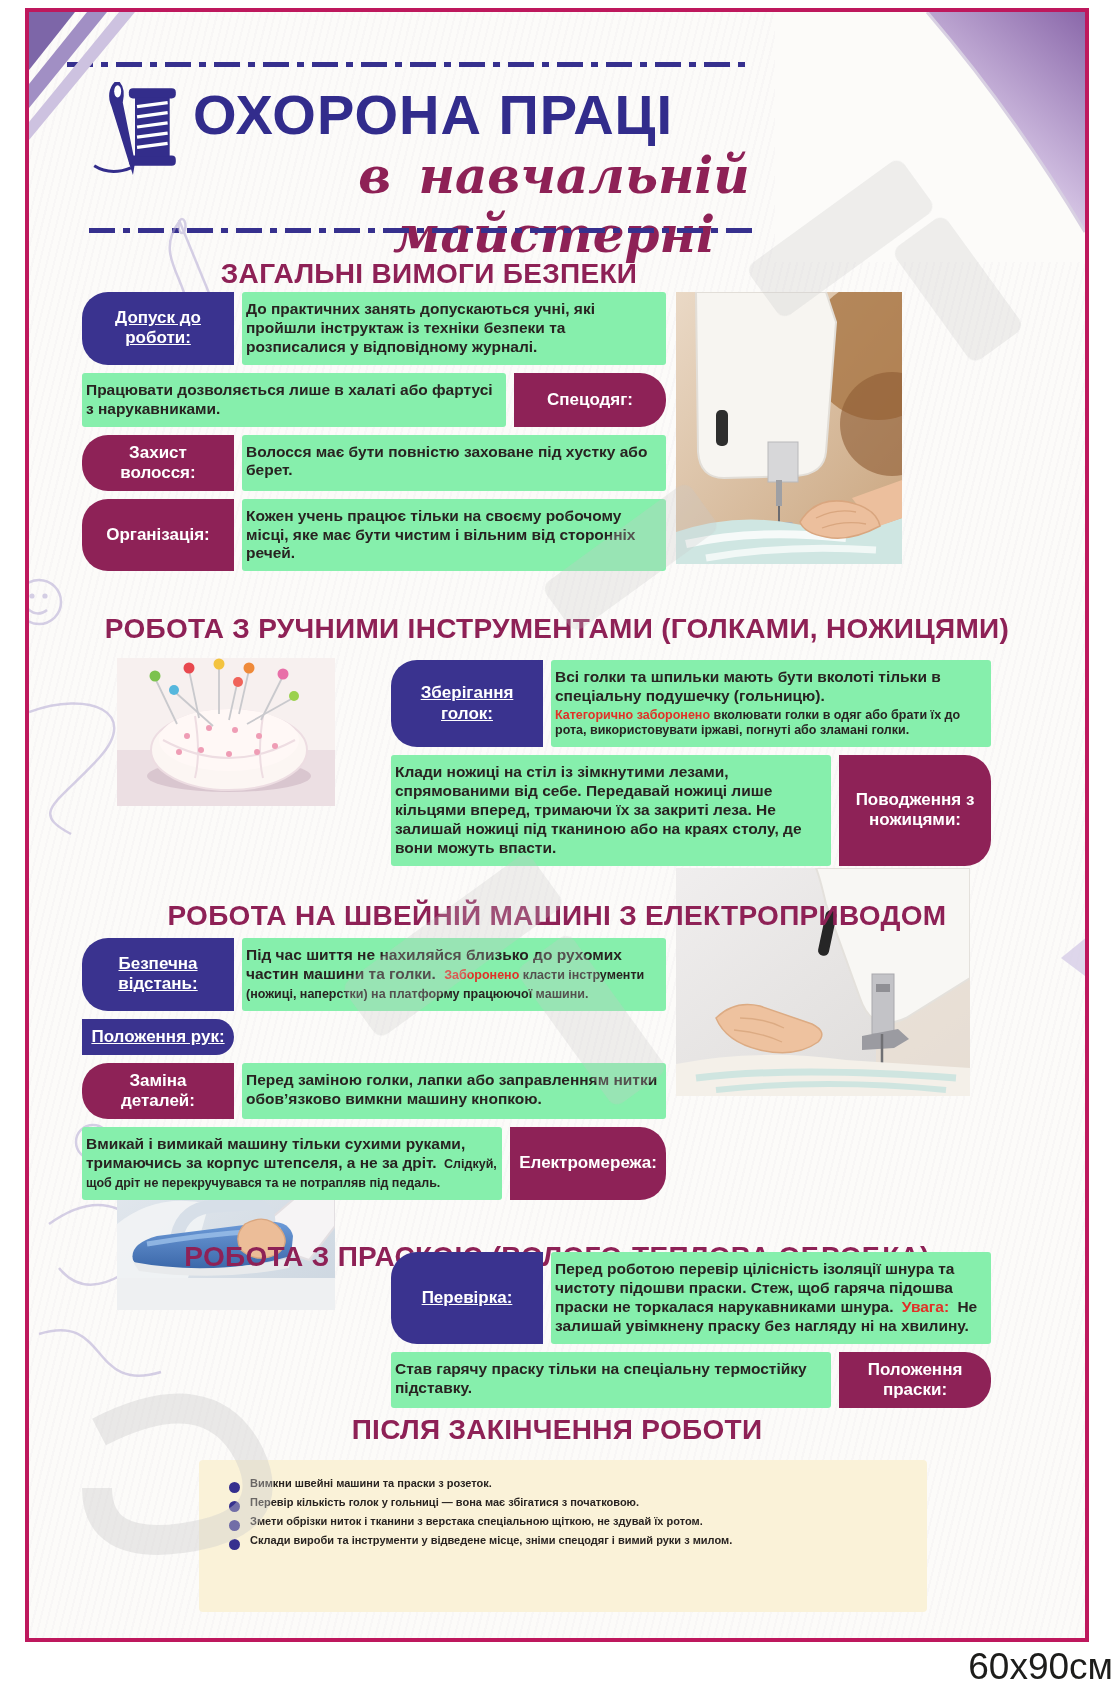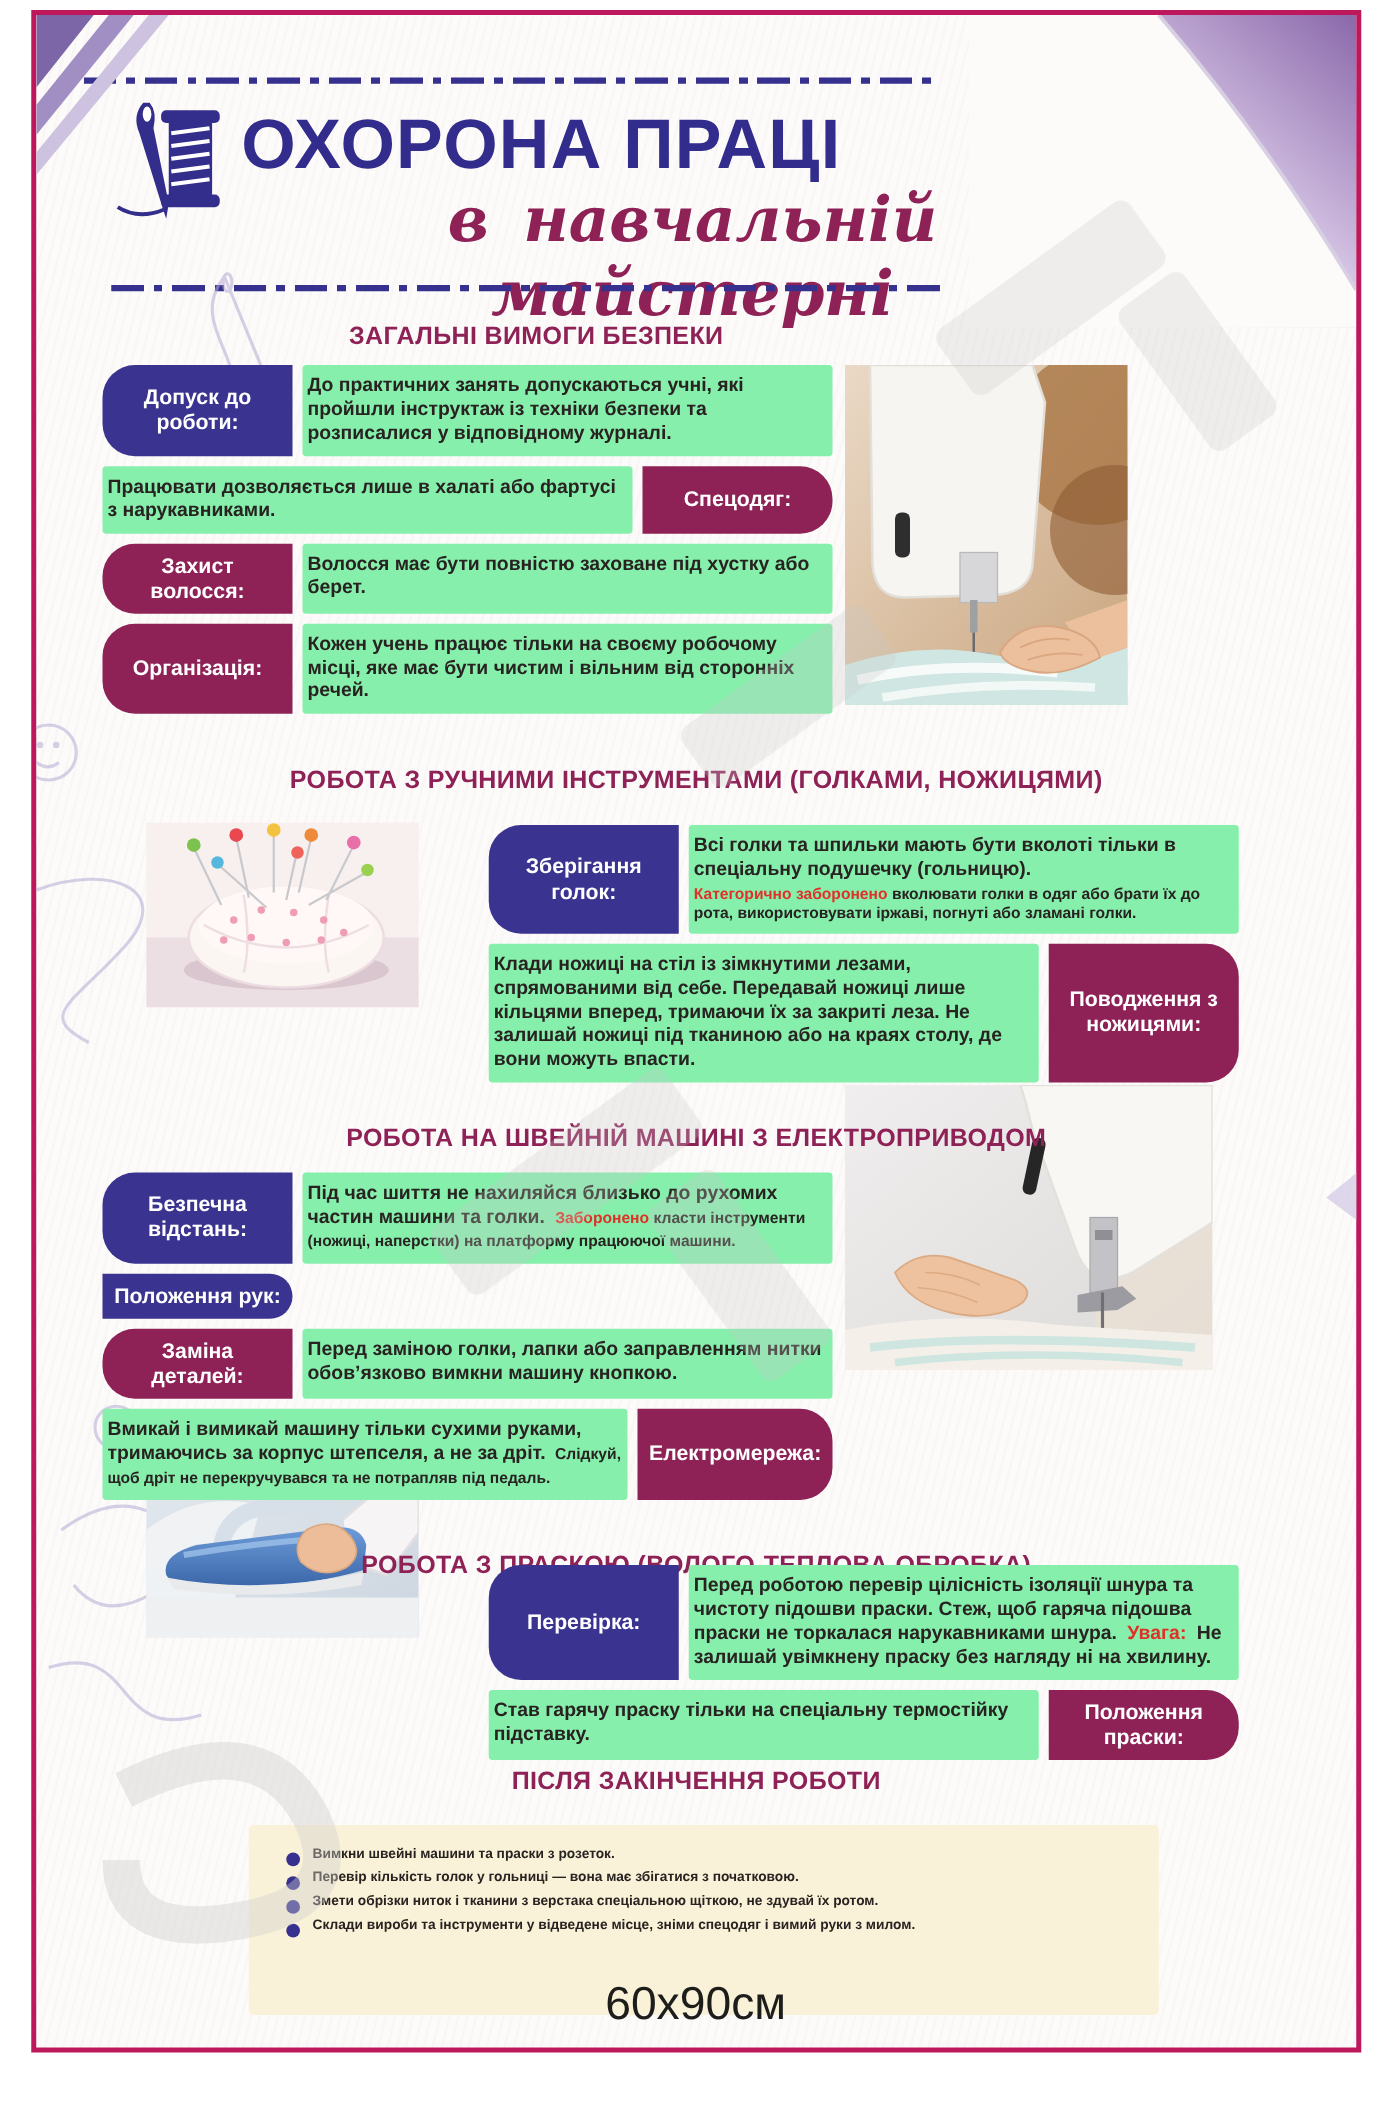--- a/index.html
+++ b/index.html
@@ -19,39 +19,39 @@
   #dash2 { left:60px; top:216px; width:664px; }
 
   
   #header-icon { position:absolute; left:55px; top:64px; width:102px; height:102px; }
   #title { position:absolute; left:164px; top:70px; width:560px; font-size:56px; font-weight:bold;
            color:#322c8c; letter-spacing:1px; }
   #subtitle { position:absolute; left:170px; top:134px; width:710px; text-align:center;
            font-family:"DejaVu Serif", serif; font-style:italic; font-weight:bold;
            font-size:50px; color:#8e2156; word-spacing:10px; }
 
-  .sec-head { position:absolute; font-weight:bold; color:#8e2156; font-size:20px;
+  .sec-head { position:absolute; font-weight:bold; color:#8e2156; font-size:28px;
               text-align:center; letter-spacing:.3px; z-index:3; }
   #sec1-head { left:40px; width:720px; top:246px; }
   #sec2-head { left:20px; right:20px; top:601px; }
   #sec3-head { left:20px; right:20px; top:888px; }
   #sec4-head { left:20px; right:20px; top:1188px;margin-top:41px; }
   #sec5-head { left:20px; right:20px; top:1402px; }
 
   .rows { position:absolute; z-index:3; }
   #sec1-rows { left:53px; top:280px; width:584px; }
   #sec2-rows { left:362px; top:648px; width:600px; }
   #sec3-rows { left:53px; top:926px; width:584px; }
   #sec4-rows { left:362px; top:1240px; width:600px; }
 
   .row { display:flex; gap:8px; margin-bottom:8px; align-items:stretch; }
   .lbl { flex:0 0 152px; display:flex; align-items:center; justify-content:center;
          color:#fff; font-size:17px; font-weight:bold; text-align:center;
          padding:8px 9px; line-height:1.18; }
-  .lbl.blue   { background:#3a338f; }
+  .lbl.blue   { background:#3a338f;text-decoration:underline; }
   .lbl.maroon { background:#8e2257; }
   .lbl.left  { border-radius:26px 0 0 26px; }
   .lbl.right { border-radius:0 26px 26px 0; }
   .txt { flex:1; background:#86efac; padding:8px 4px; color:#282321; border-radius:3px;
          display:flex; flex-direction:column; justify-content:flex-start; }
   .txt p { margin:0; font-size:15.5px; line-height:1.22; font-weight:bold; }
   .sm  { font-size:12.5px; line-height:1.25; font-weight:bold; }
   .red { color:#e03127; }
   .main + .red, .main + .sm, .red + .main2 { margin-left:4px; }
   .subline { display:block; margin-top:2px; font-size:12.5px; line-height:1.25; }
@@ -68,21 +68,21 @@
   #sec5-box li { list-style:none; display:flex; gap:10px; font-size:11px; font-weight:bold;
                  color:#282321; line-height:1.33; margin-bottom:2px; }
   .dot { flex:0 0 11px; width:11px; height:11px; border-radius:50%; background:#36308e; margin-top:6px; }
 
   
   #corner-tl { position:absolute; left:0; top:0; z-index:2; }
   #curl { position:absolute; right:0; top:0; z-index:2; }
   #doodles { position:absolute; inset:0; z-index:1; pointer-events:none; }
   #watermark { position:absolute; inset:0; z-index:5; pointer-events:none; }
 
-  #size-label { position:absolute; left:0; top:1582px; width:100%; text-align:center;
+  #size-label { position:absolute; left:0; top:1646px; width:100%; text-align:right;
                 font-size:37px; color:#1d1d1b; z-index:6; }
 </style>
 </head>
 <body>
 
 <div id="page">
   <div id="poster">
 
     <svg id="doodles" width="1064" height="1634" viewBox="0 0 1064 1634">
       <g stroke="#b5aad4" stroke-width="2.5" fill="none" opacity="0.55">

